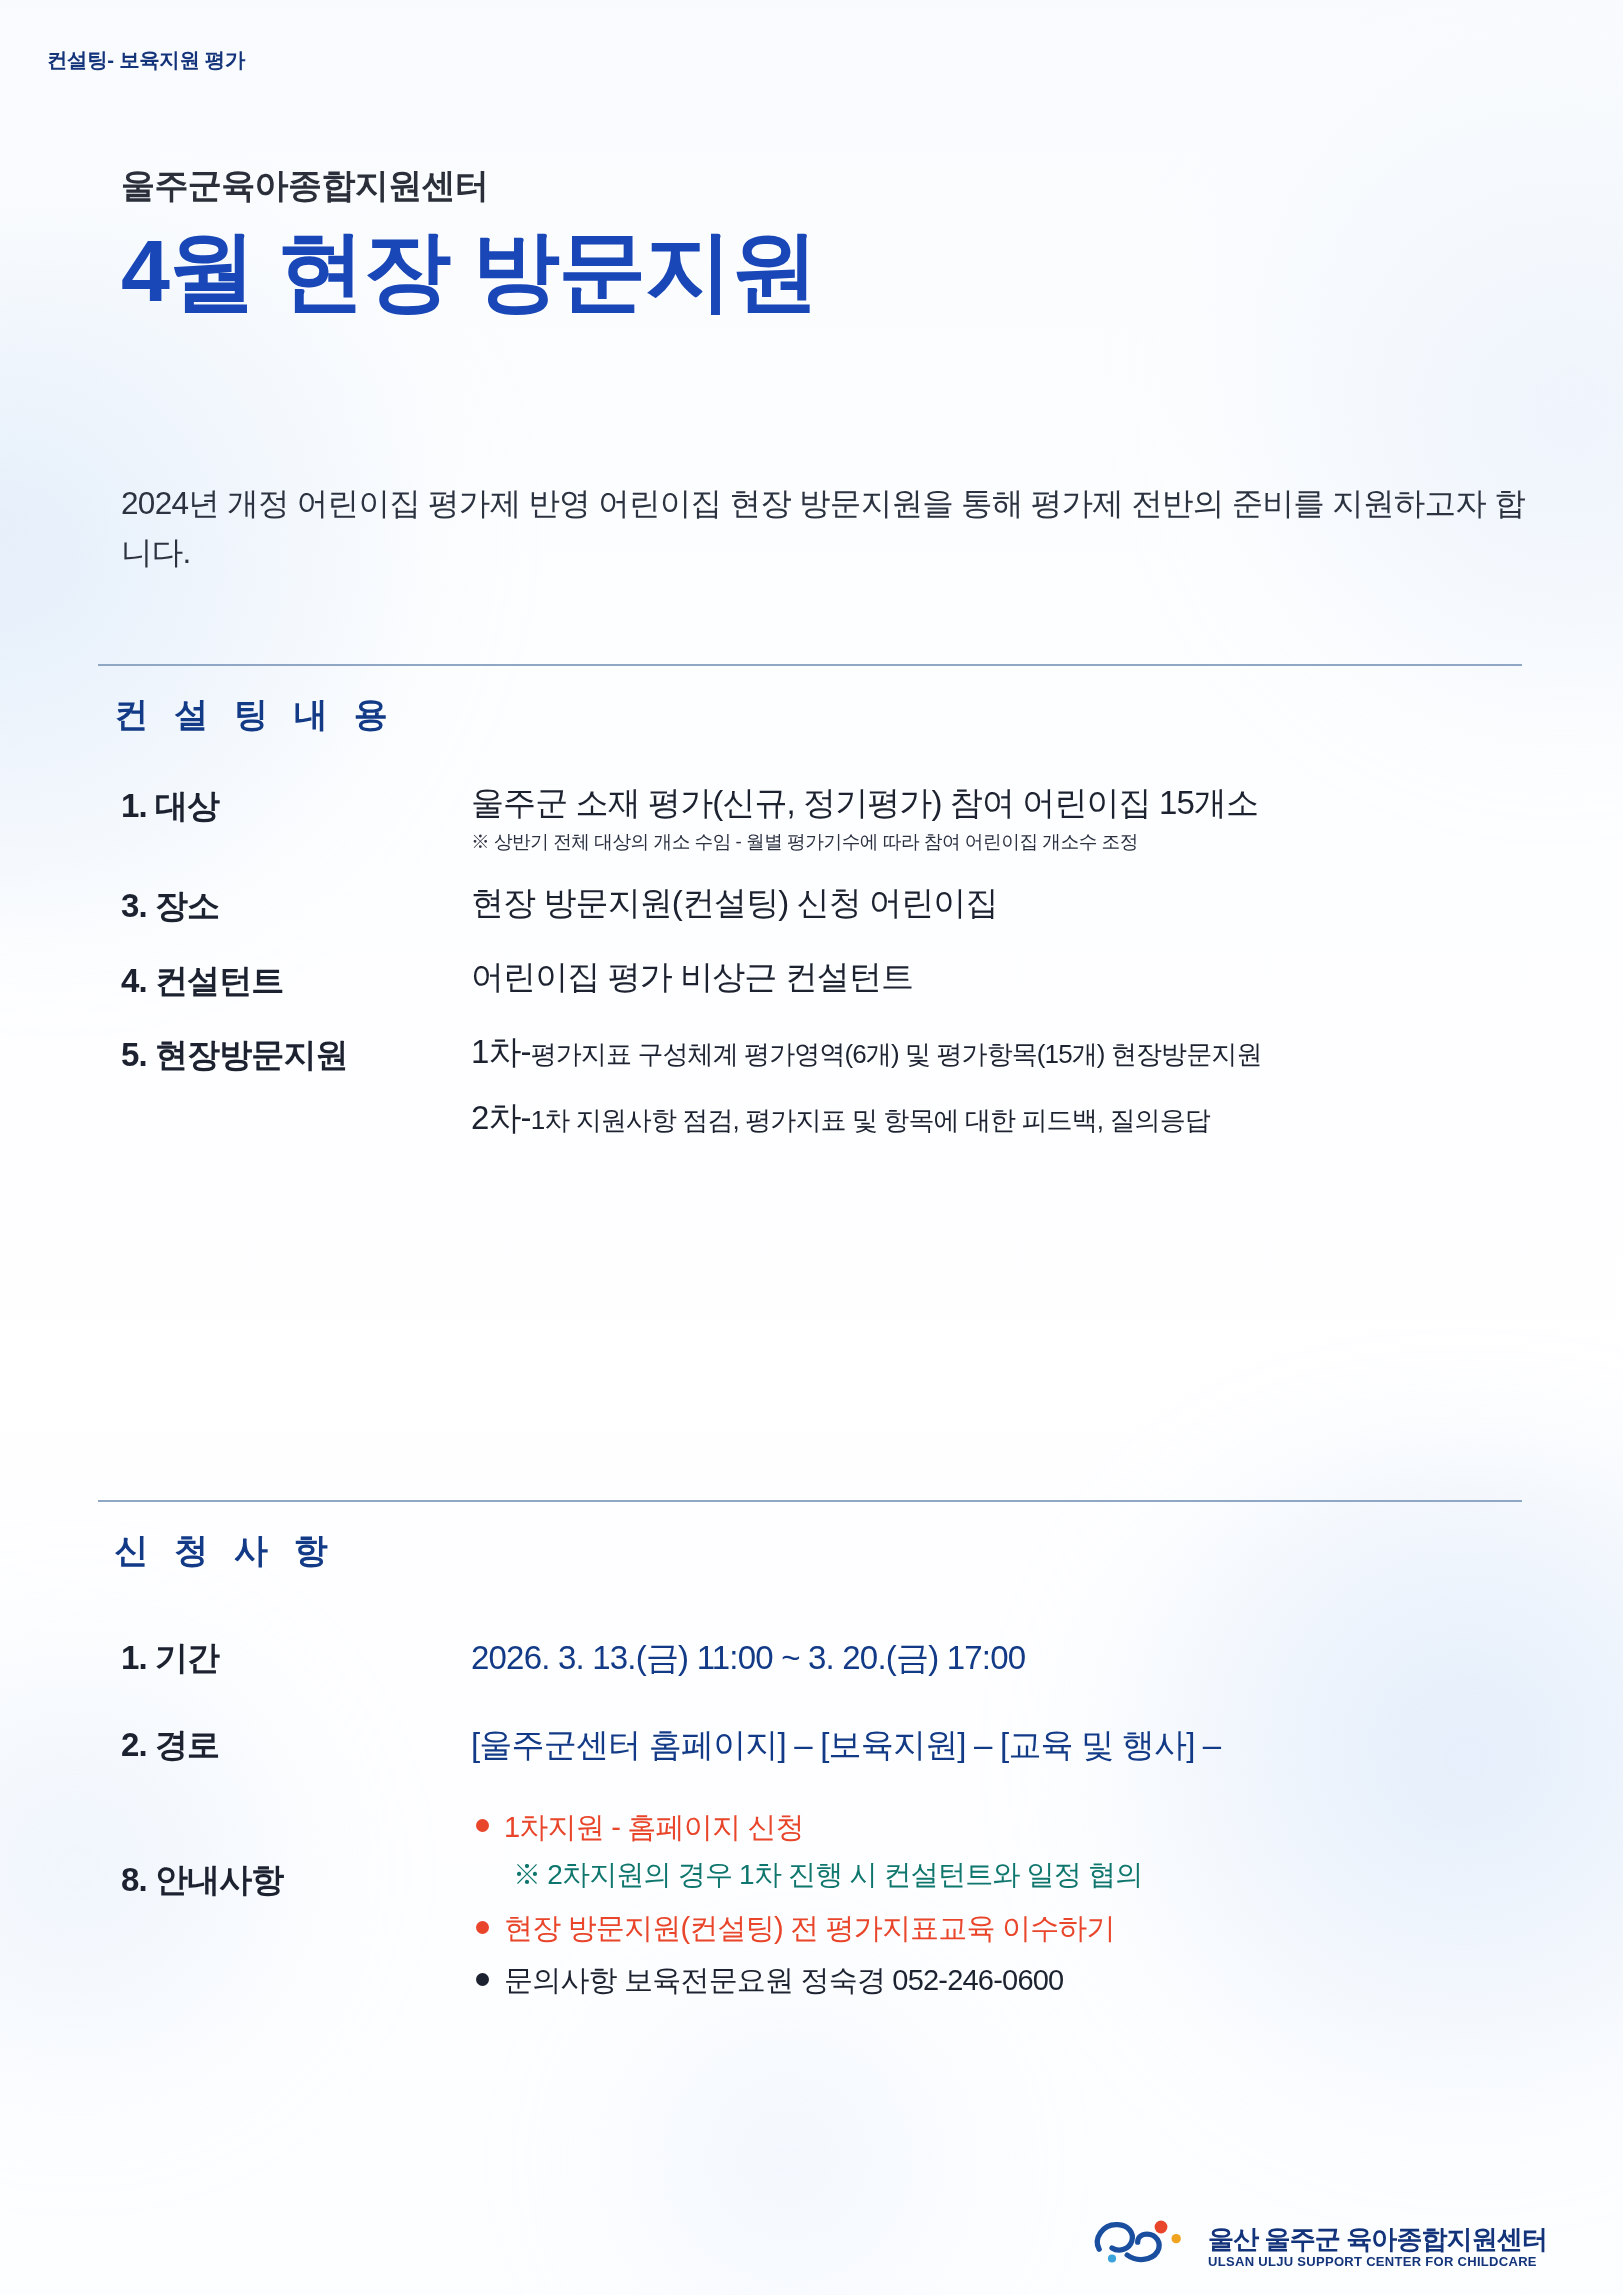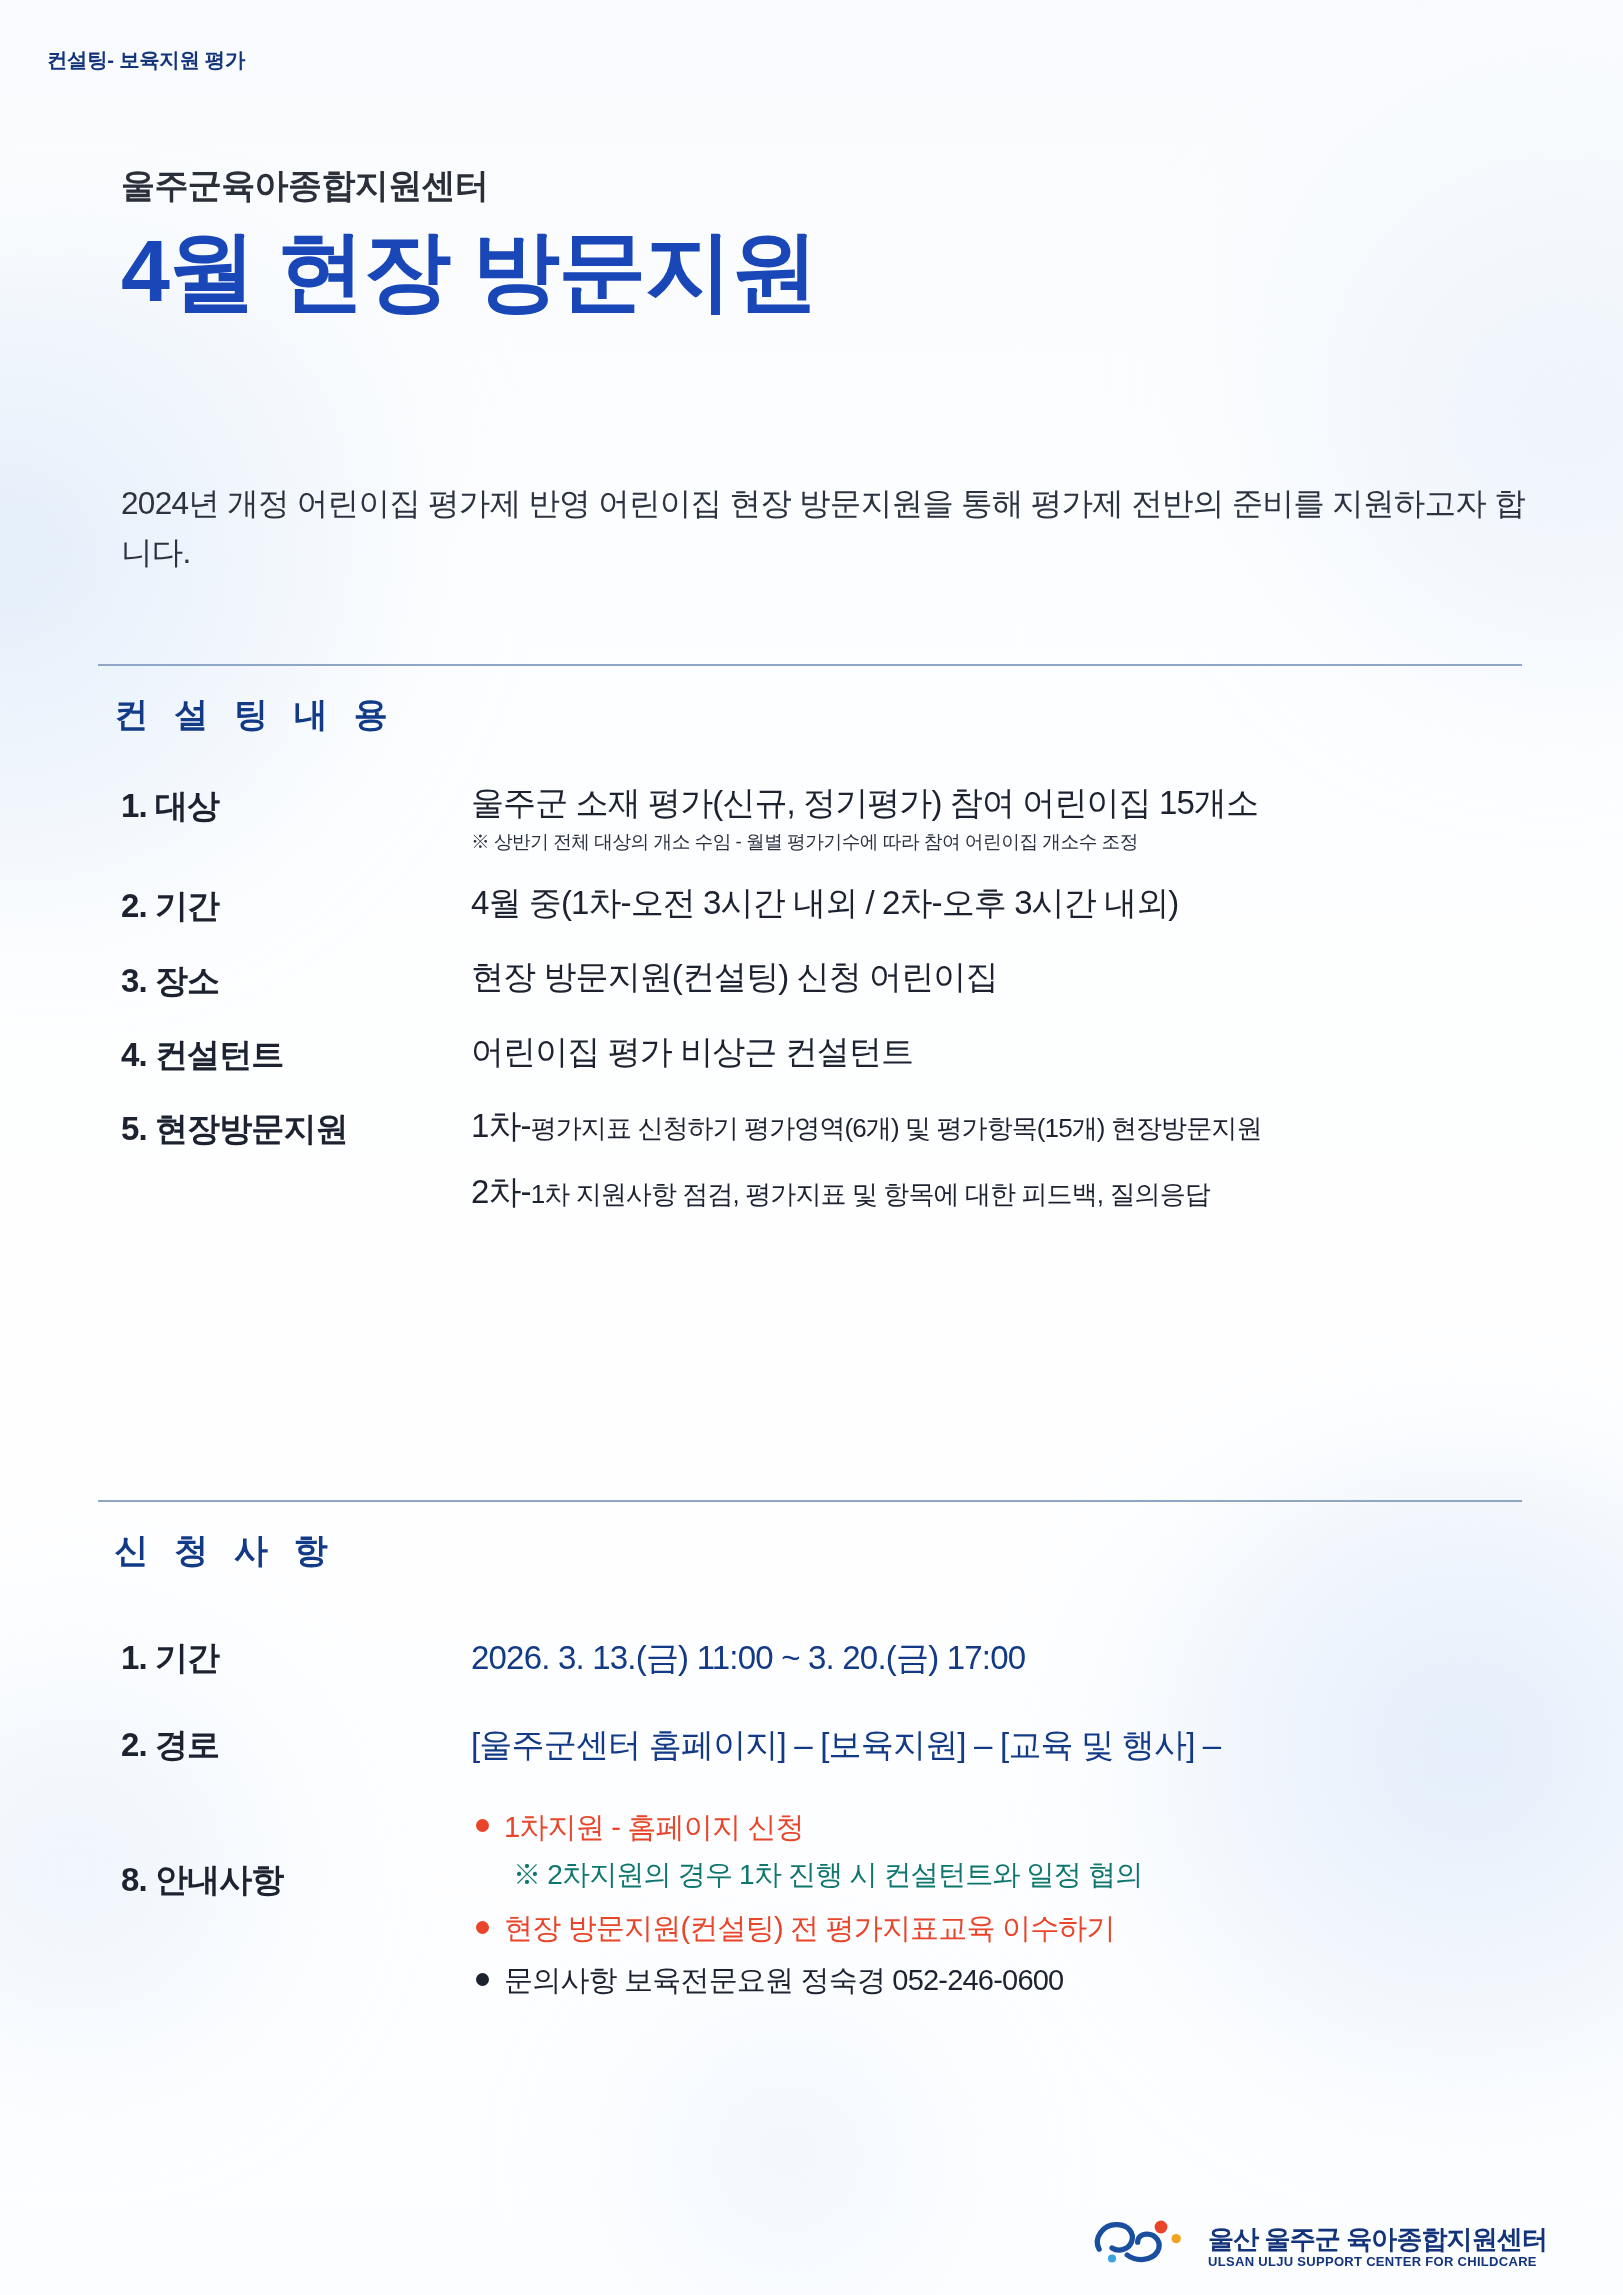--- a/index.html
+++ b/index.html
@@ -283,46 +283,40 @@
   <div class="rows" style="top:782px;">
 
     <div class="row">
       <div class="row-label">1. 대상</div>
       <div class="row-body">
         <div class="main">울주군 소재 평가(신규, 정기평가) 참여 어린이집 15개소</div>
         <div class="note">※ 상반기 전체 대상의 개소 수임 - 월별 평가기수에 따라 참여 어린이집 개소수 조정</div>
       </div>
     </div>
 
-    <div class="row" style="margin-top:8.2px;">
-      <div class="row-label">2. 기간</div>
-      <div class="row-body">
-        <div class="main">4월 중(1차-오전 3시간 내외 / 2차-오후 3시간 내외)</div>
-      </div>
-    </div>
 
     <div class="row" style="margin-top:20px;">
       <div class="row-label">3. 장소</div>
       <div class="row-body">
         <div class="main">현장 방문지원(컨설팅) 신청 어린이집</div>
       </div>
     </div>
 
     <div class="row" style="margin-top:20px;">
       <div class="row-label">4. 컨설턴트</div>
       <div class="row-body">
         <div class="main">어린이집 평가 비상근 컨설턴트</div>
       </div>
     </div>
 
     <div class="row" style="margin-top:12px;">
       <div class="row-label">5. 현장방문지원</div>
       <div class="row-body">
         <div class="sub-line">
-          <span class="big">1차-</span><span class="small">평가지표 신청하기 평가영역(6개) 및 평가항목(15개) 현장방문지원</span>
+          <span class="big">1차-</span><span class="small">평가지표 구성체계 평가영역(6개) 및 평가항목(15개) 현장방문지원</span>
         </div>
         <div class="sub-line">
           <span class="big">2차-</span><span class="small">1차 지원사항 점검, 평가지표 및 항목에 대한 피드백, 질의응답</span>
         </div>
       </div>
     </div>
 
   </div>
 
   <div class="section-head" style="top:1500px;">

